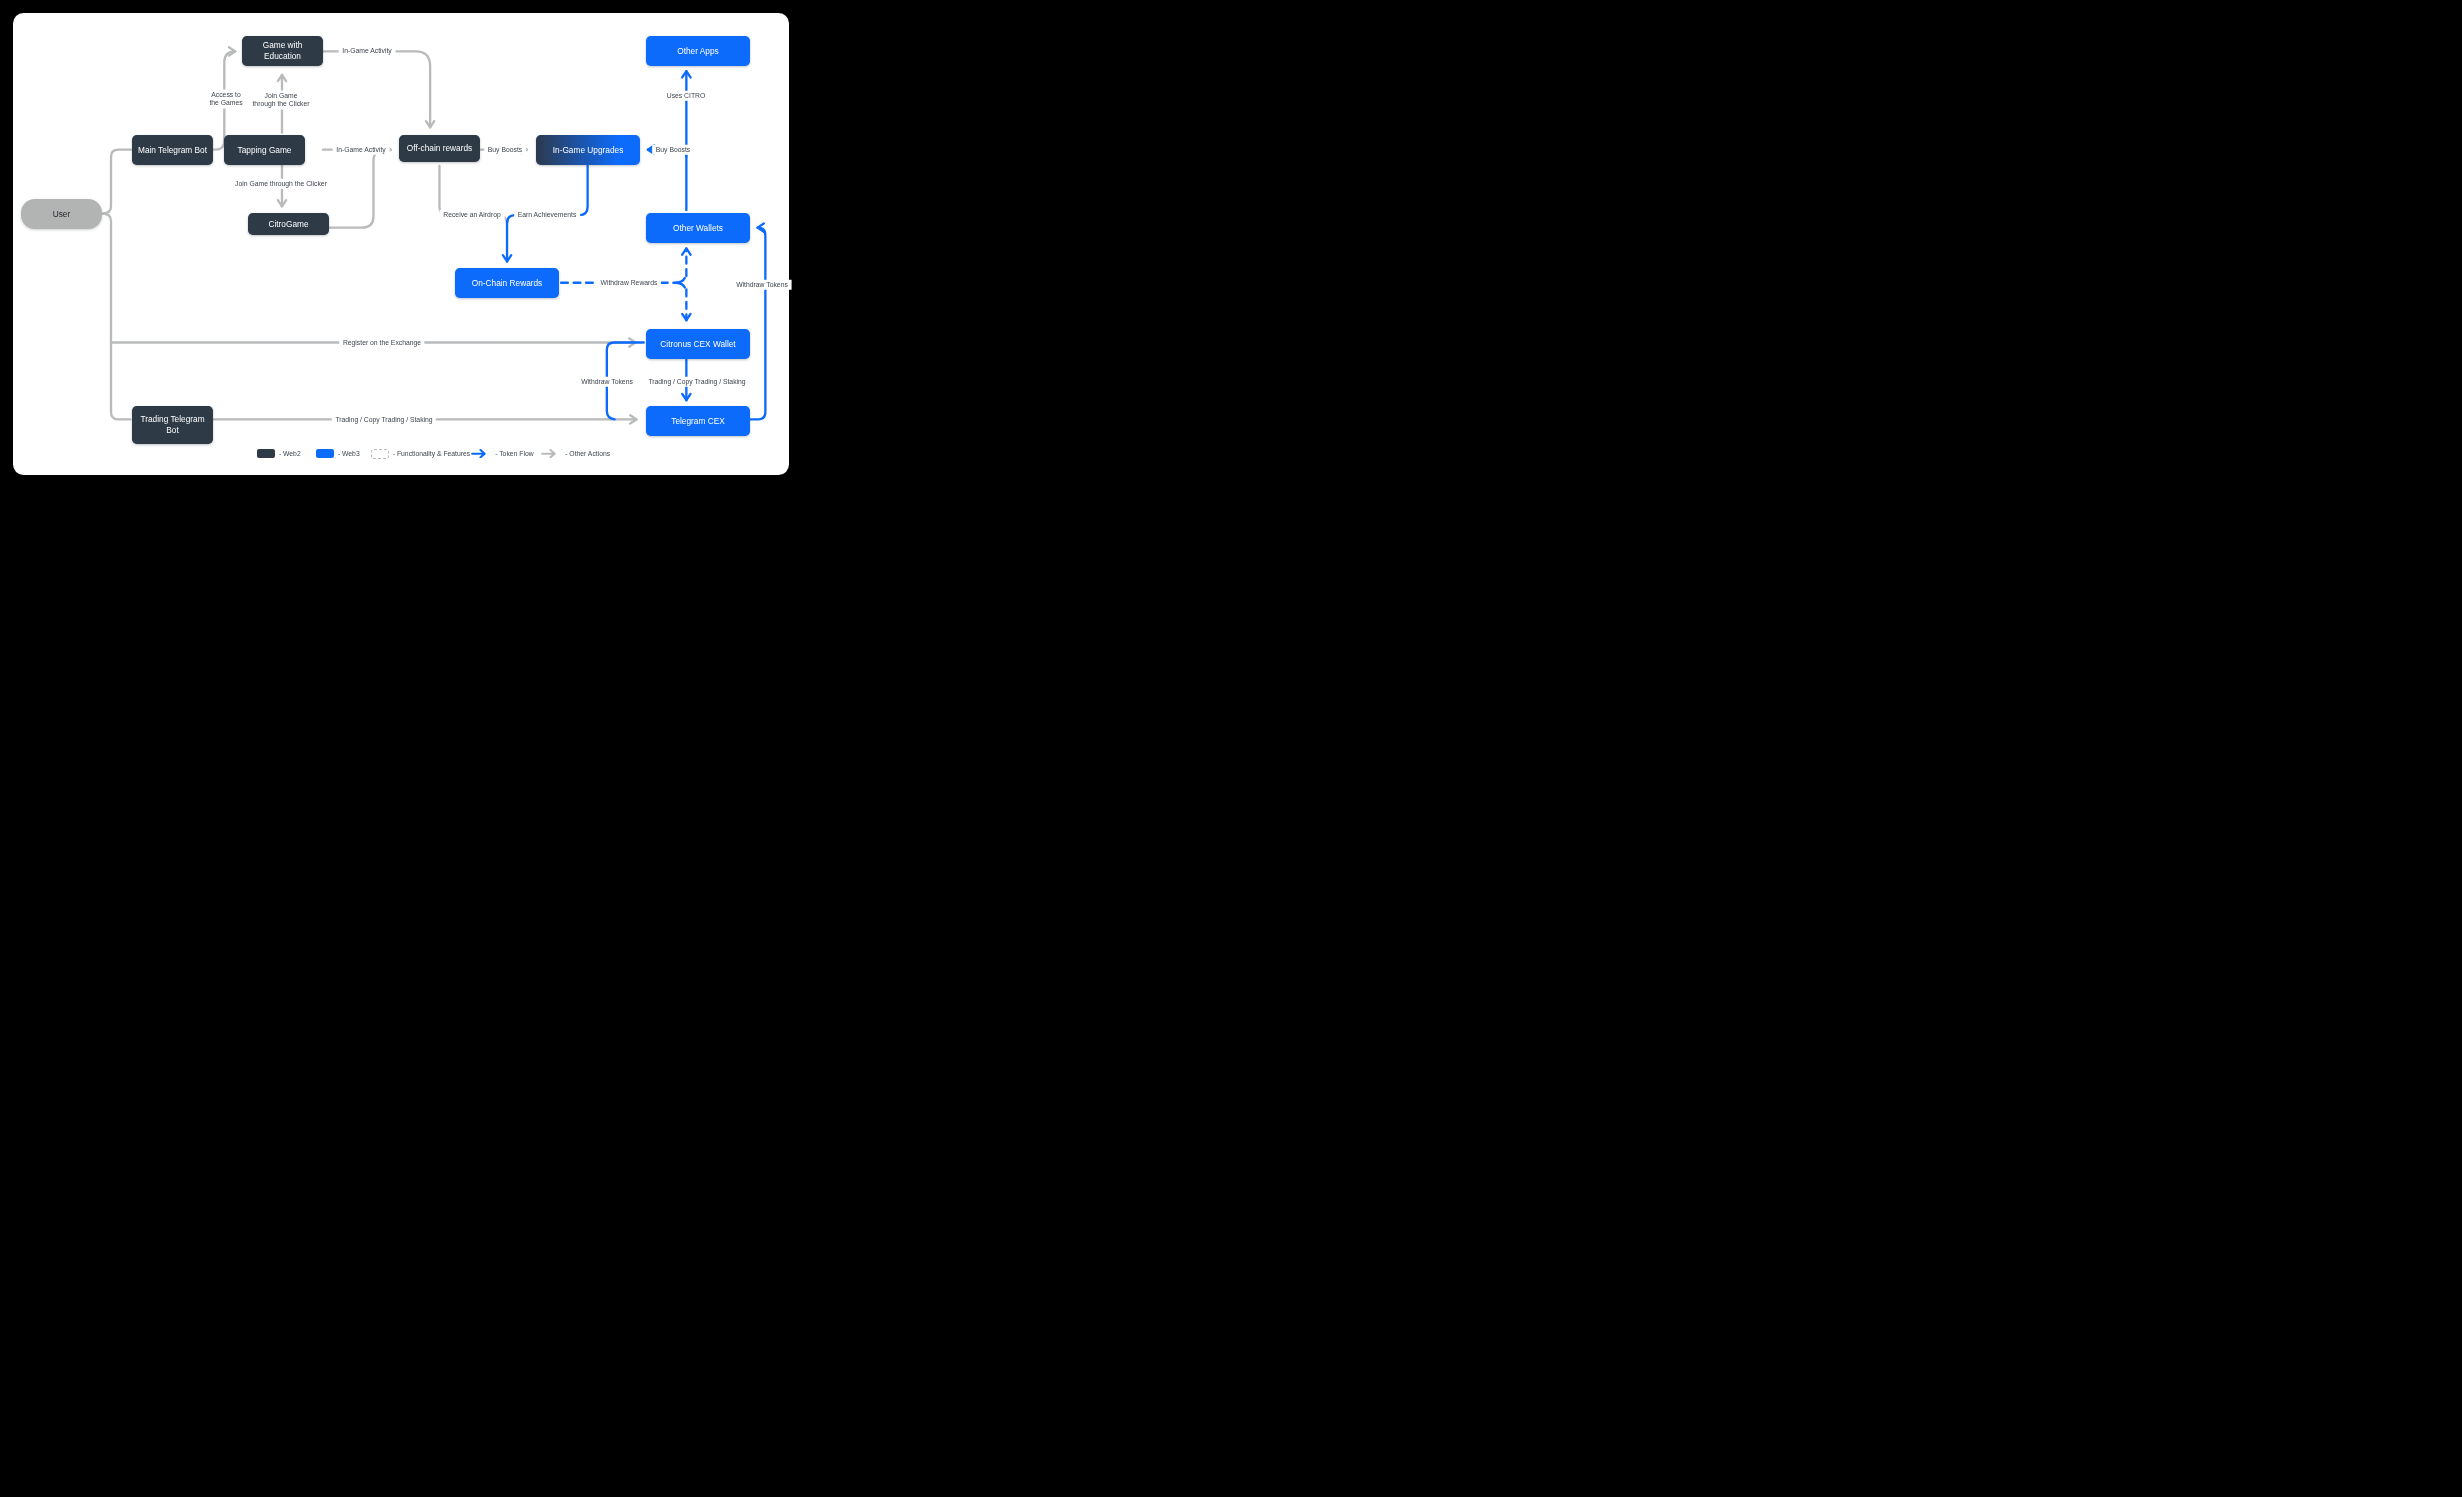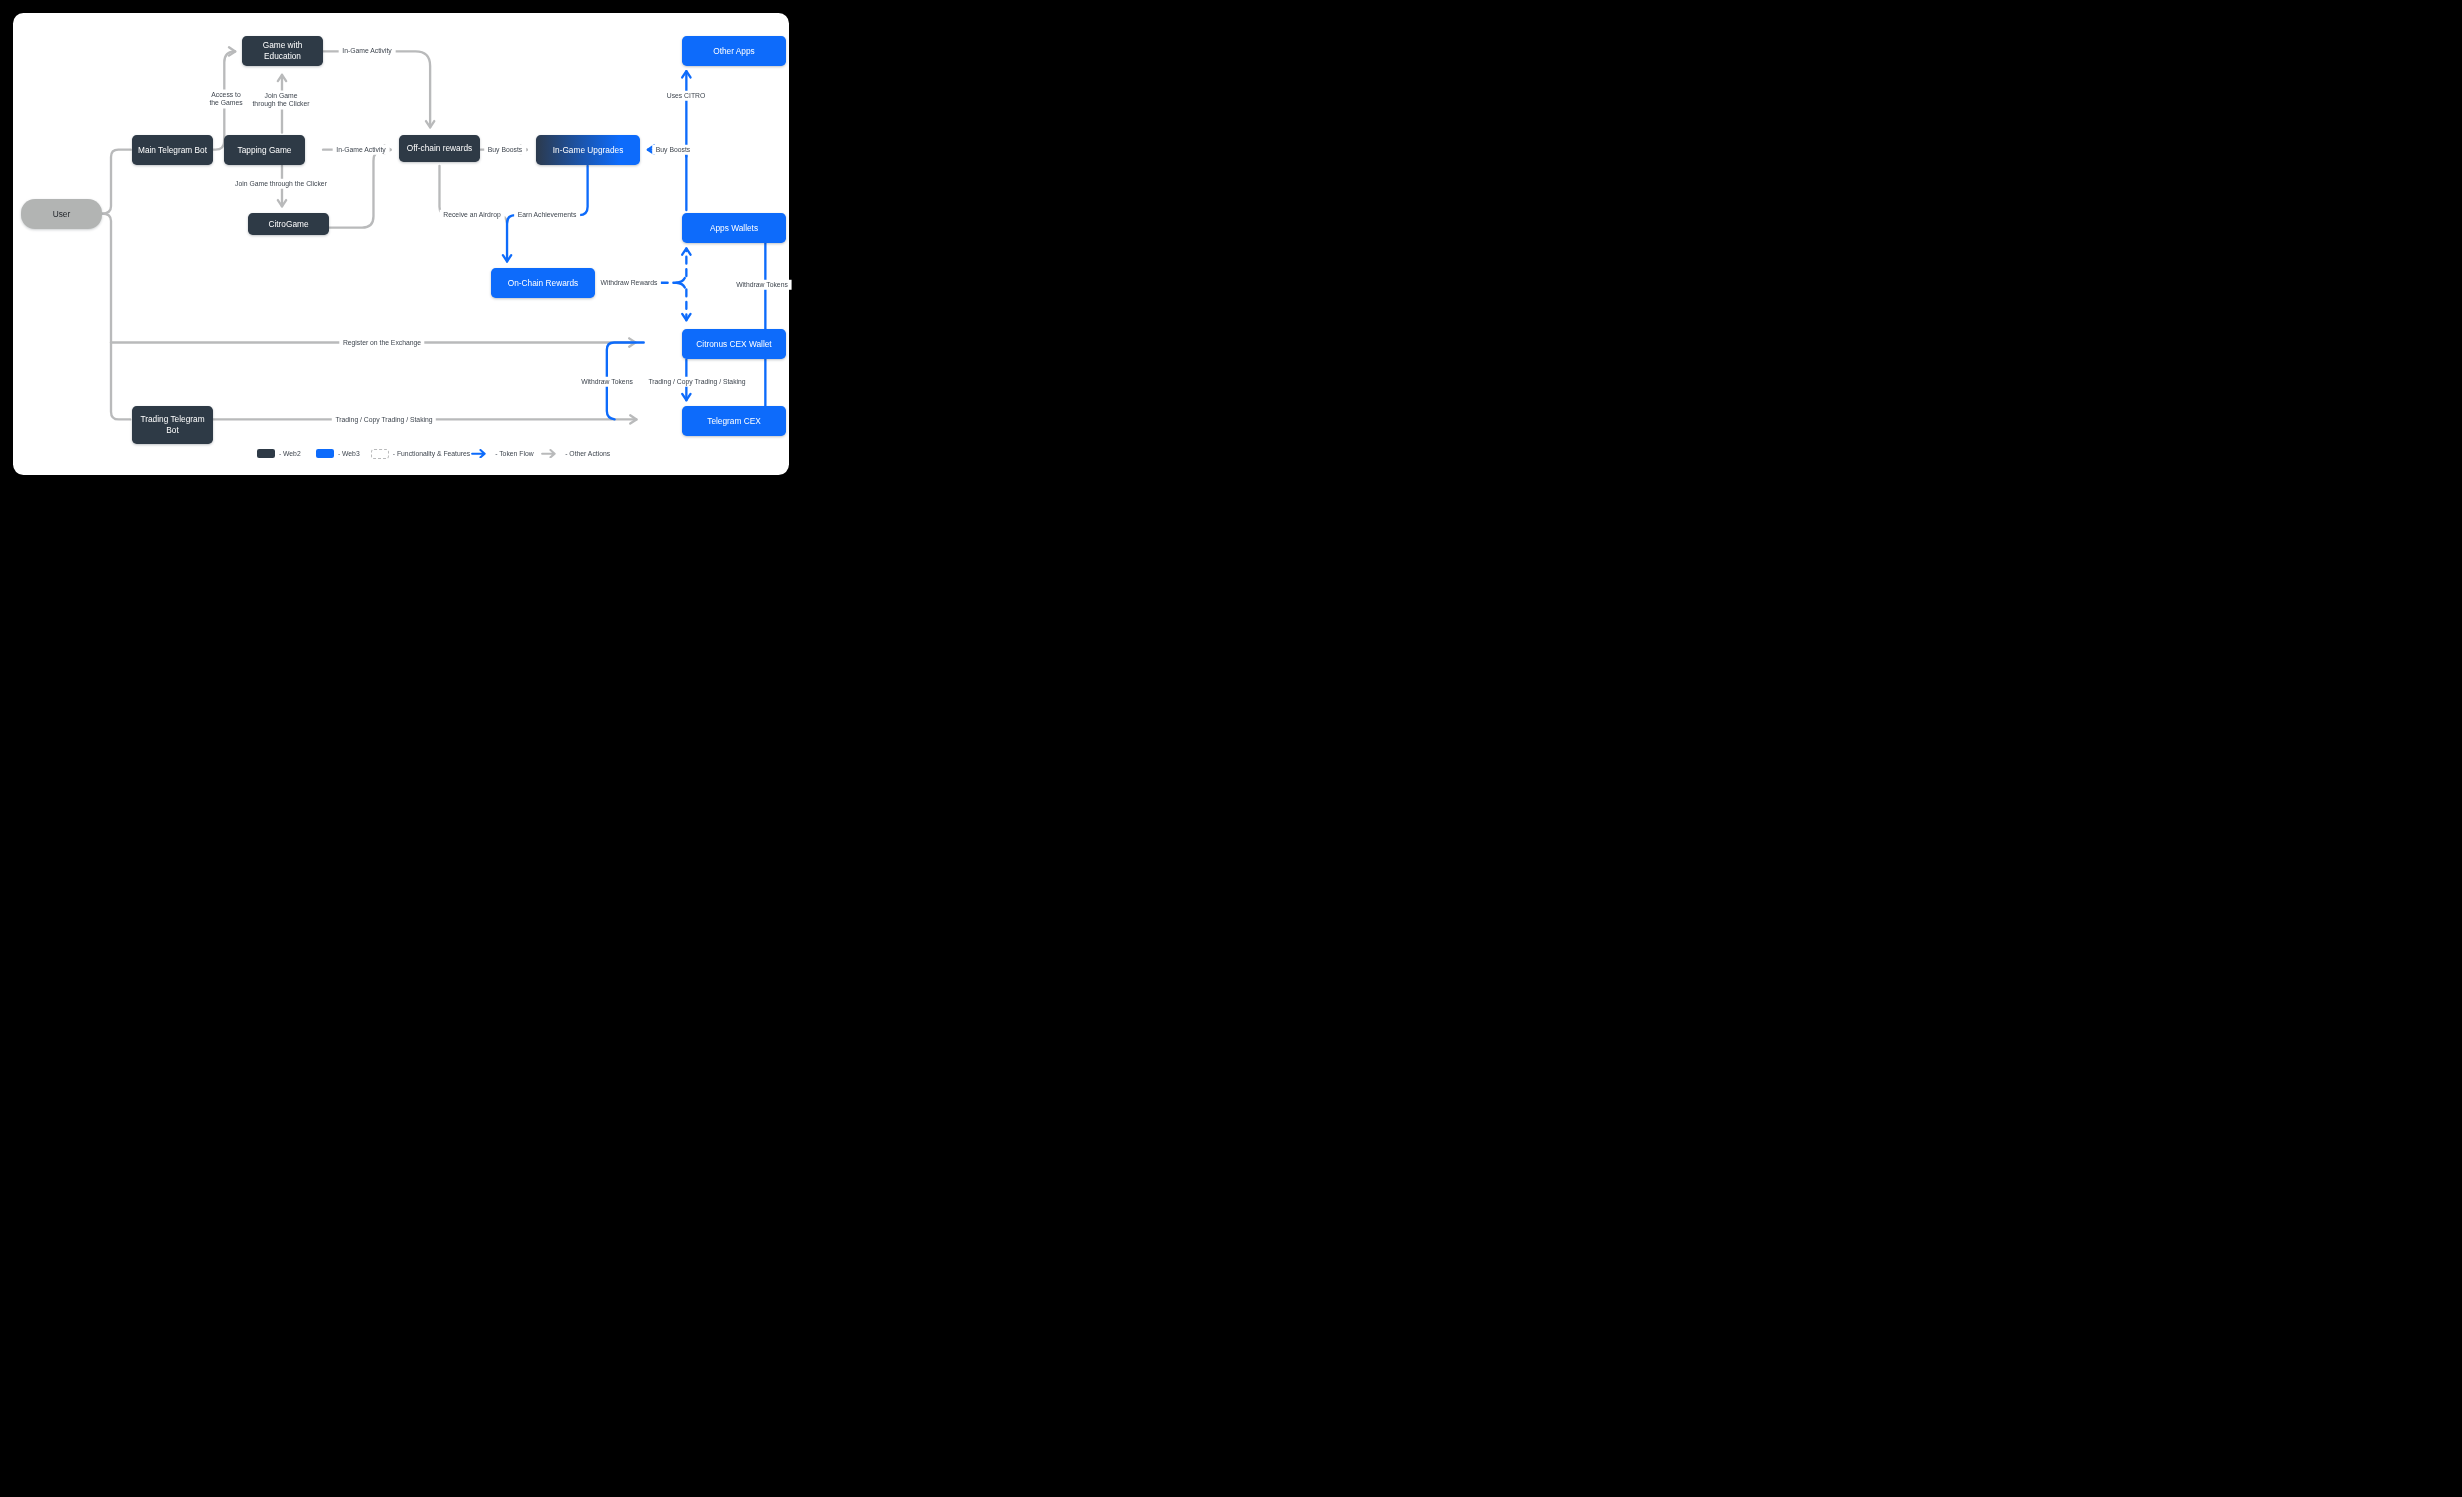--- a/index.html
+++ b/index.html
@@ -7,21 +7,21 @@
          font-family:"Liberation Sans", sans-serif; overflow:hidden;}
   .frame{position:absolute;left:12.5px;top:12.5px;width:776px;height:462px;
          background:#ffffff;border-radius:10.4px;}
   svg.wires{position:absolute;left:0;top:0;width:801px;height:487px;}
 
   .node{position:absolute;display:flex;align-items:center;justify-content:center;
         border-radius:4.7px;color:#ffffff;font-size:8.3px;line-height:1.3;
         text-align:center;box-shadow:0 1px 2.6px rgba(25,35,45,.28);}
   .node span{white-space:pre-line;}
   .web2{background:#2e3a46;}
-  .web3{background:#0d6bfb;margin-left:36px;}
+  .web3{background:#0d6bfb;}
   .grad{background:linear-gradient(90deg,#2c3a4d 0%,#0d6bfb 80%);text-align:right;}
   .usr{background:#b2b4b3;color:#1d2126;box-shadow:0 1px 2.6px rgba(25,35,45,.22);border-radius:14px;}
 
   .elabel{position:absolute;transform:translate(-50%,-50%);background:#ffffff;
           color:#3e454e;font-size:6.8px;white-space:nowrap;padding:1px 3.6px;
           line-height:1.25;}
   .ml{white-space:pre-line;text-align:center;}
 
   .legend-item{position:absolute;display:flex;align-items:center;gap:4.2px;
                color:#3e454e;font-size:6.8px;white-space:nowrap;}
@@ -99,21 +99,21 @@
   <div class="node web2" style="left:399px;top:135px;width:81px;height:27px">
       <span>Off-chain rewards</span>
     </div>
   <div class="node grad" style="left:536px;top:135px;width:104px;height:30px">
       <span>In-Game Upgrades</span>
     </div>
   <div class="node web3" style="left:646px;top:36px;width:104px;height:30px">
       <span>Other Apps</span>
     </div>
   <div class="node web3" style="left:646px;top:213px;width:104px;height:30px">
-      <span>Apps Wallets</span>
+      <span>Other Wallets</span>
     </div>
   <div class="node web3" style="left:455px;top:268px;width:104px;height:30px">
       <span>On-Chain Rewards</span>
     </div>
   <div class="node web3" style="left:646px;top:329px;width:104px;height:30px">
       <span>Citronus CEX Wallet</span>
     </div>
   <div class="node web3" style="left:646px;top:406px;width:104px;height:30px">
       <span>Telegram CEX</span>
     </div>

